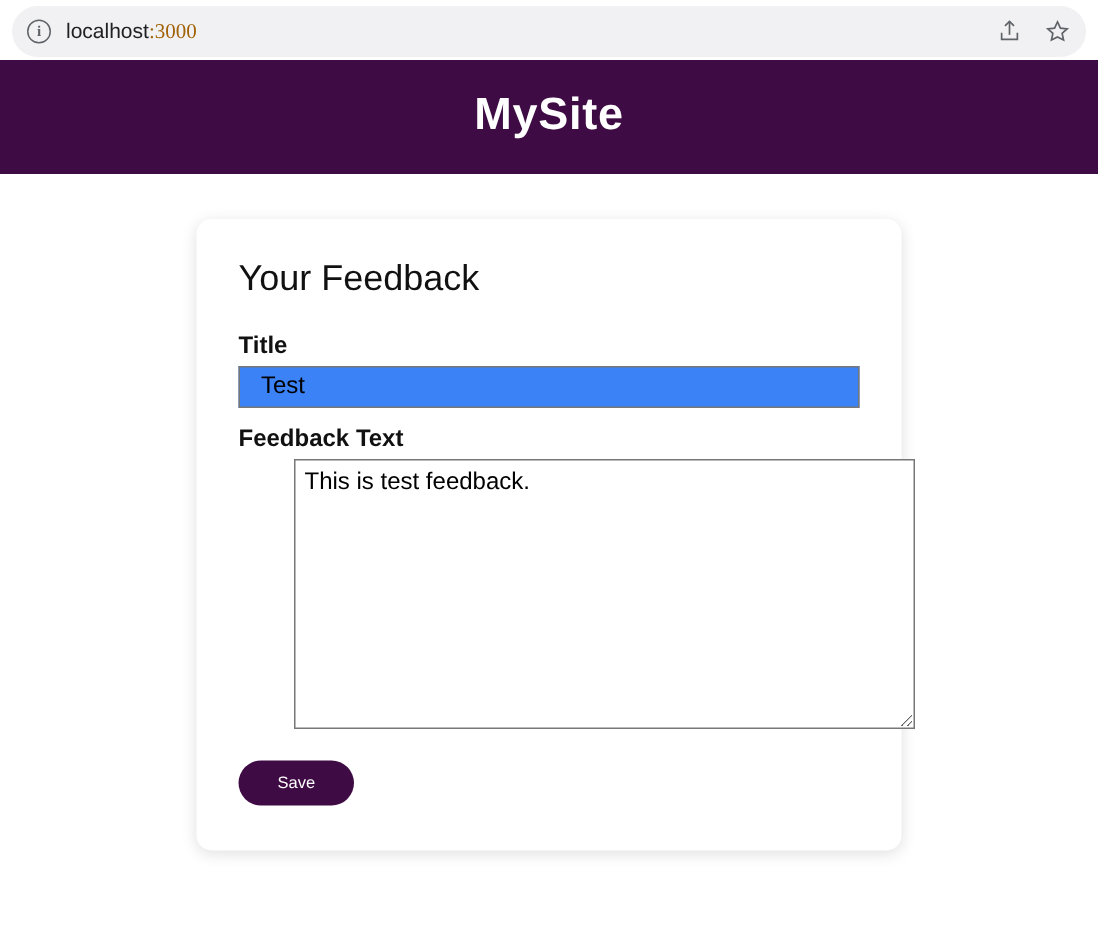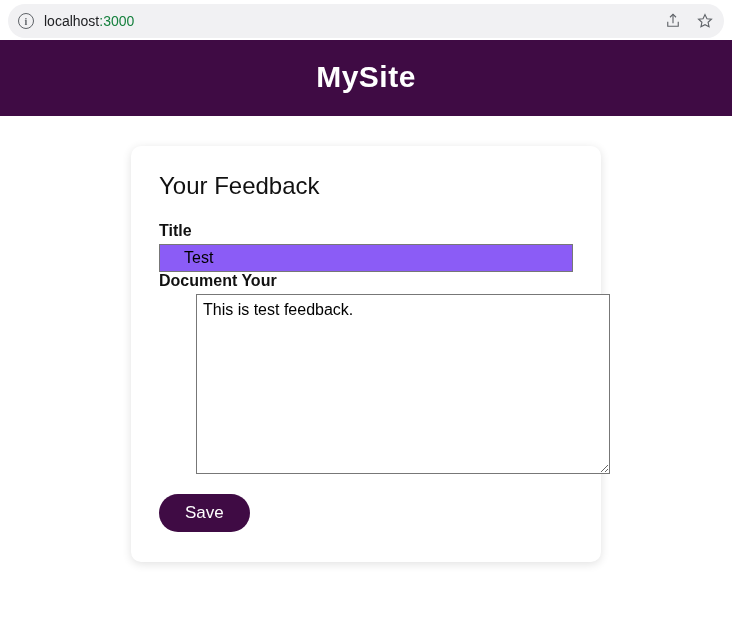--- a/index.html
+++ b/index.html
@@ -38,21 +38,22 @@
       font-weight: bold;
       color: #5f6368;
       margin-right: 10px;
       font-family: serif;
     }
     .address-bar .url {
       flex: 1;
       color: #202124;
     }
     .address-bar .url .port {
-      color: #15803d;
+      color: #a16207;
+      font-family: Liberation Serif, serif;
     }
     .address-bar .share-icon,
     .address-bar .star-icon {
       margin-left: 14px;
       color: #5f6368;
       display: flex;
       align-items: center;
     }
     .address-bar svg {
       width: 18px;
@@ -94,44 +95,45 @@
     .field-label {
       font-weight: bold;
       font-size: 16px;
       color: #111;
       margin-bottom: 4px;
       display: block;
     }
     .text-input {
       width: 100%;
       font-size: 16px;
-      padding: 4px 24px;
+      padding: 4px 14px;
       border: 1px solid #777;
-      background: #8b5cf6;
+      background: #3b82f6;
       font-family: Arial, Helvetica, sans-serif;
+      margin-bottom: 12px;
     }
     .textarea-input {
       width: 100%;
       height: 180px;
       font-size: 16px;
       padding: 6px 6px;
       border: 1px solid #777;
       background: #fff;
       font-family: Arial, Helvetica, sans-serif;
       resize: both;
       margin-bottom: 16px;
       margin-left: 37px;
     }
     .save-button {
       background: #3f0b44;
       color: #fff;
       border: none;
       border-radius: 20px;
       padding: 9px 26px;
-      font-size: 17px;
+      font-size: 11px;
       cursor: pointer;
     }
   </style>
 </head>
 <body>
 
 <div class="address-bar">
   <span class="info-icon">i</span>
   <span class="url">
     <span>localhost</span><span class="port">:3000</span>
@@ -153,17 +155,17 @@
 <div class="site-header">
   <h1>MySite</h1>
 </div>
 
 <div class="card">
   <h2>Your Feedback</h2>
 
   <label class="field-label">Title</label>
   <input type="text" class="text-input" value="Test" style="">
 
-  <label class="field-label">Document Your</label>
+  <label class="field-label">Feedback Text</label>
   <textarea class="textarea-input" style="">This is test feedback.</textarea>
 
   <button class="save-button">Save</button>
 </div>
 
 </body></html>

